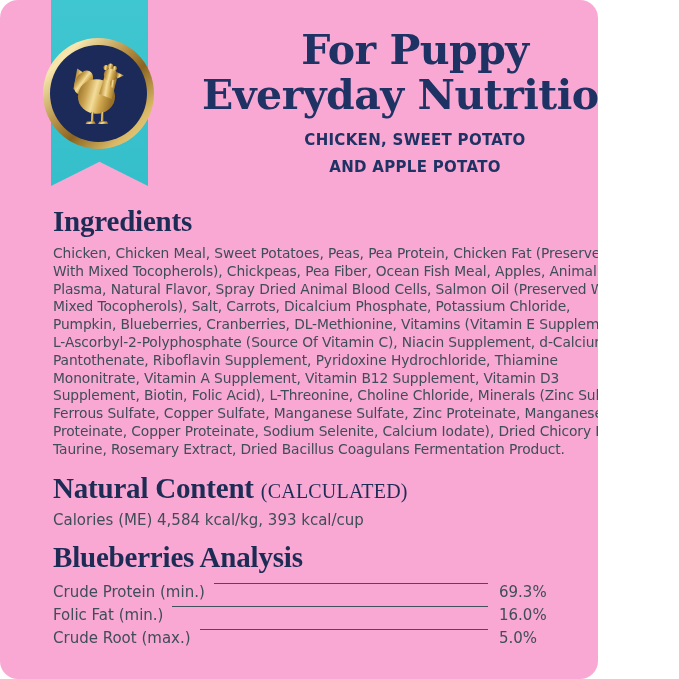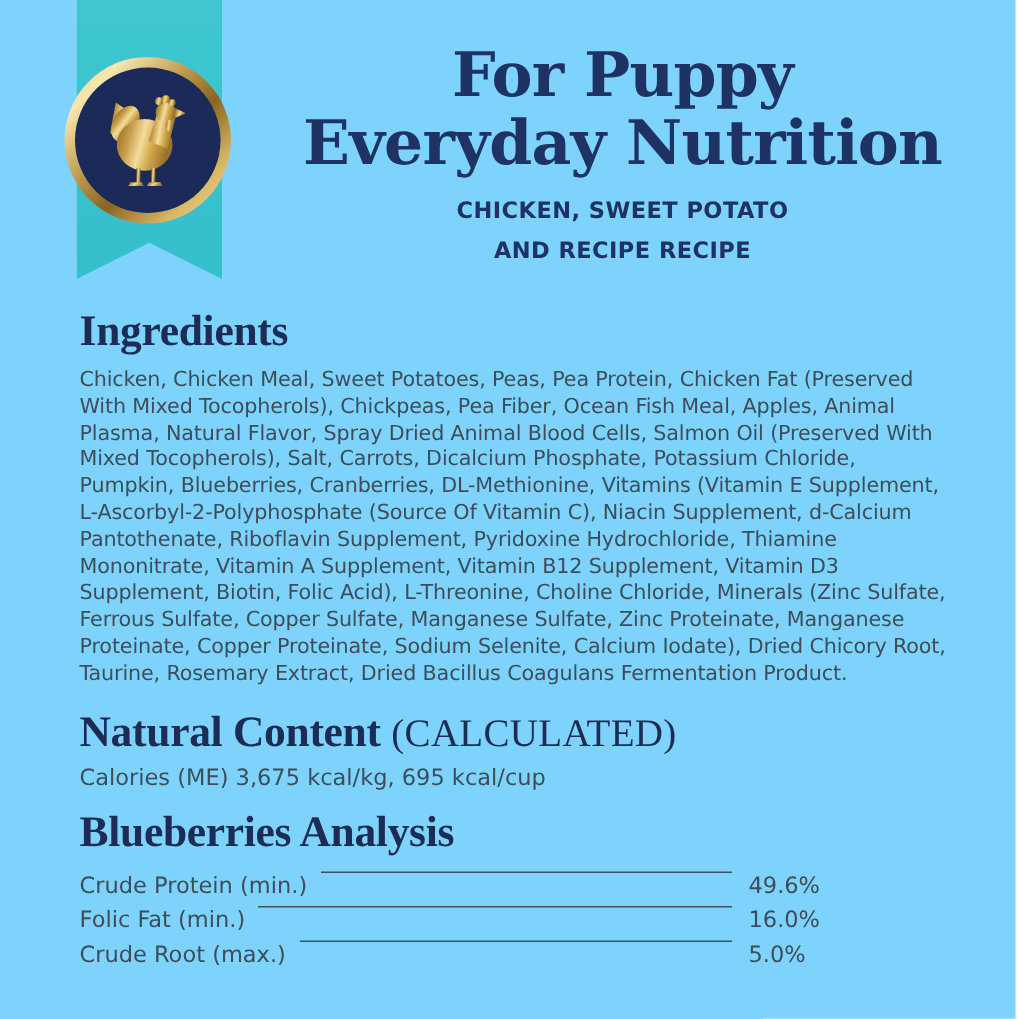--- a/index.html
+++ b/index.html
@@ -1,22 +1,23 @@
 <!DOCTYPE html>
 <html><head>
 <meta charset="utf-8">
 <style>
   html,body { margin:0; padding:0; }
   body { font-family:"DejaVu Sans", sans-serif; }
 
   .canvas {
     position:relative;
-    width:677px; height:679px;
-    background:#7dd3fc;
+    width:598px; height:679px;
+    background:#f9a8d4;
     overflow:hidden;
+    border-radius:18px;
   }
 
   
   .ribbon {
     position:absolute; left:51px; top:0;
     width:97px; height:186px;
     background:linear-gradient(180deg,#3fc6d1 0%, #35bfca 100%);
     clip-path:polygon(0 0,100% 0,100% 100%,50% 87%,0 100%);
   }
   .badge {
@@ -53,21 +54,21 @@
   
   .content {
     position:absolute; left:53px; top:204px; width:582px;
     color:#3e4d59;
   }
   h2 {
     margin:0; font-size:29px; line-height:34px; font-weight:bold;
     color:#1c2c54; letter-spacing:-0.2px;font-family:Liberation Serif, serif;
   }
   .h2-suffix {
-    font-size:26px; font-weight:normal; letter-spacing:0.2px;
+    font-size:20px; font-weight:normal; letter-spacing:0.2px;
     color:#1c2c54;
   }
   .ingredients-text {
     margin:7px 0 12px 0;
     font-size:13.8px; line-height:17.8px; letter-spacing:-0.1px;
     color:#3e4d59;
   }
   .calories-line {
     margin:3px 0 10px 0;
     font-size:15px; line-height:19px; color:#3e4d59;
@@ -132,38 +133,38 @@
     </div>
   </div>
 
   <div class="header">
     <div class="title">
       <span>For Puppy</span>
       <span>Everyday Nutrition</span>
     </div>
     <div class="subtitle">
       <span>CHICKEN, SWEET POTATO</span>
-      <span>AND RECIPE RECIPE</span>
+      <span>AND APPLE POTATO</span>
     </div>
   </div>
 
   <div class="content">
 
     <h2>Ingredients</h2>
     <p class="ingredients-text">Chicken, Chicken Meal, Sweet Potatoes, Peas, Pea Protein, Chicken Fat (Preserved With Mixed Tocopherols), Chickpeas, Pea Fiber, Ocean Fish Meal, Apples, Animal Plasma, Natural Flavor, Spray Dried Animal Blood Cells, Salmon Oil (Preserved With Mixed Tocopherols), Salt, Carrots, Dicalcium Phosphate, Potassium Chloride, Pumpkin, Blueberries, Cranberries, DL-Methionine, Vitamins (Vitamin E Supplement, L-Ascorbyl-2-Polyphosphate (Source Of Vitamin C), Niacin Supplement, d-Calcium Pantothenate, Riboflavin Supplement, Pyridoxine Hydrochloride, Thiamine Mononitrate, Vitamin A Supplement, Vitamin B12 Supplement, Vitamin D3 Supplement, Biotin, Folic Acid), L-Threonine, Choline Chloride, Minerals (Zinc Sulfate, Ferrous Sulfate, Copper Sulfate, Manganese Sulfate, Zinc Proteinate, Manganese Proteinate, Copper Proteinate, Sodium Selenite, Calcium Iodate), Dried Chicory Root, Taurine, Rosemary Extract, Dried Bacillus Coagulans Fermentation Product.</p>
 
     <h2><span>Natural Content</span> <span class="h2-suffix">(CALCULATED)</span></h2>
-    <p class="calories-line">Calories (ME) 3,675 kcal/kg, 695 kcal/cup</p>
+    <p class="calories-line">Calories (ME) 4,584 kcal/kg, 393 kcal/cup</p>
 
     <h2>Blueberries Analysis</h2>
     <div class="ga-rows">
       <div class="ga-row">
         <span class="ga-label">Crude Protein (min.)</span>
         <span class="ga-leader"></span>
-        <span class="ga-value">49.6%</span>
+        <span class="ga-value">69.3%</span>
       </div>
       <div class="ga-row">
         <span class="ga-label">Folic Fat (min.)</span>
         <span class="ga-leader"></span>
         <span class="ga-value">16.0%</span>
       </div>
       <div class="ga-row">
         <span class="ga-label">Crude Root (max.)</span>
         <span class="ga-leader"></span>
         <span class="ga-value">5.0%</span>

